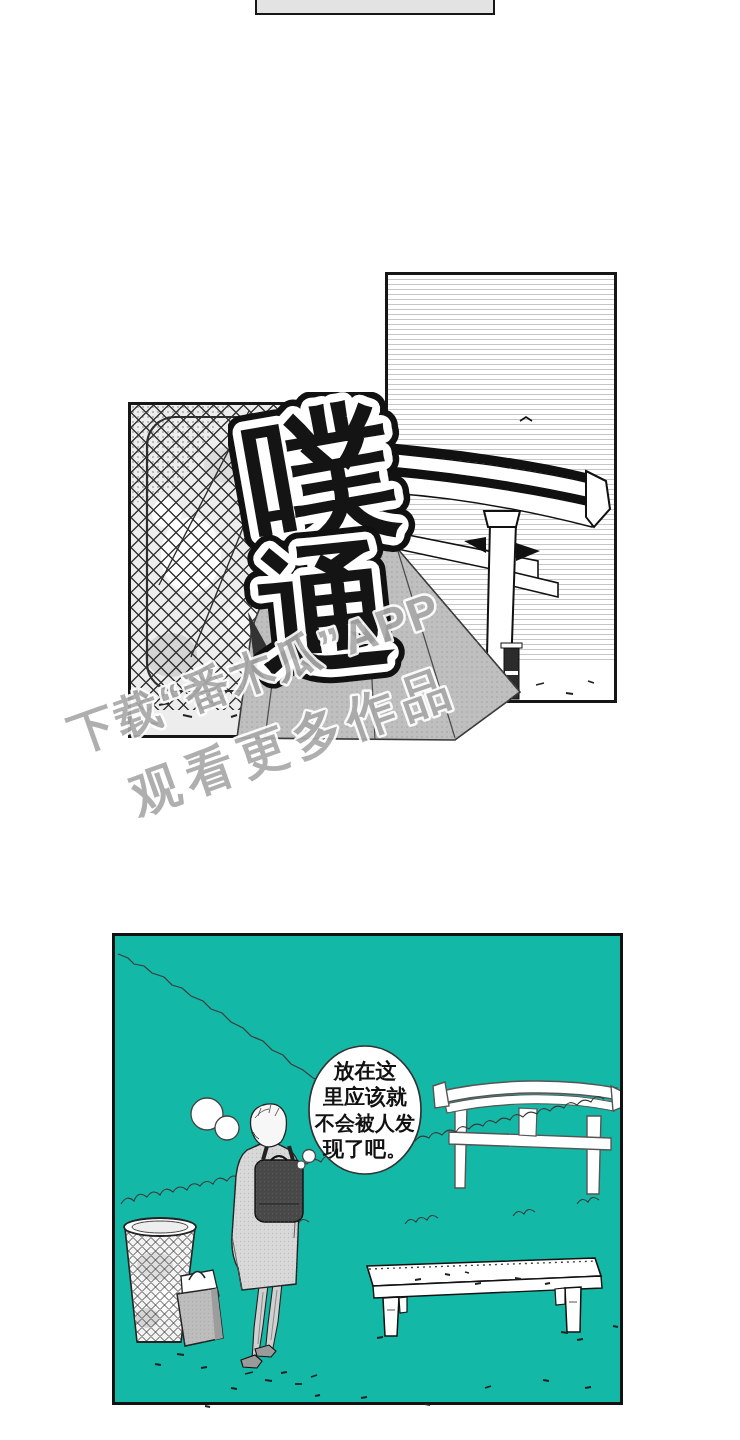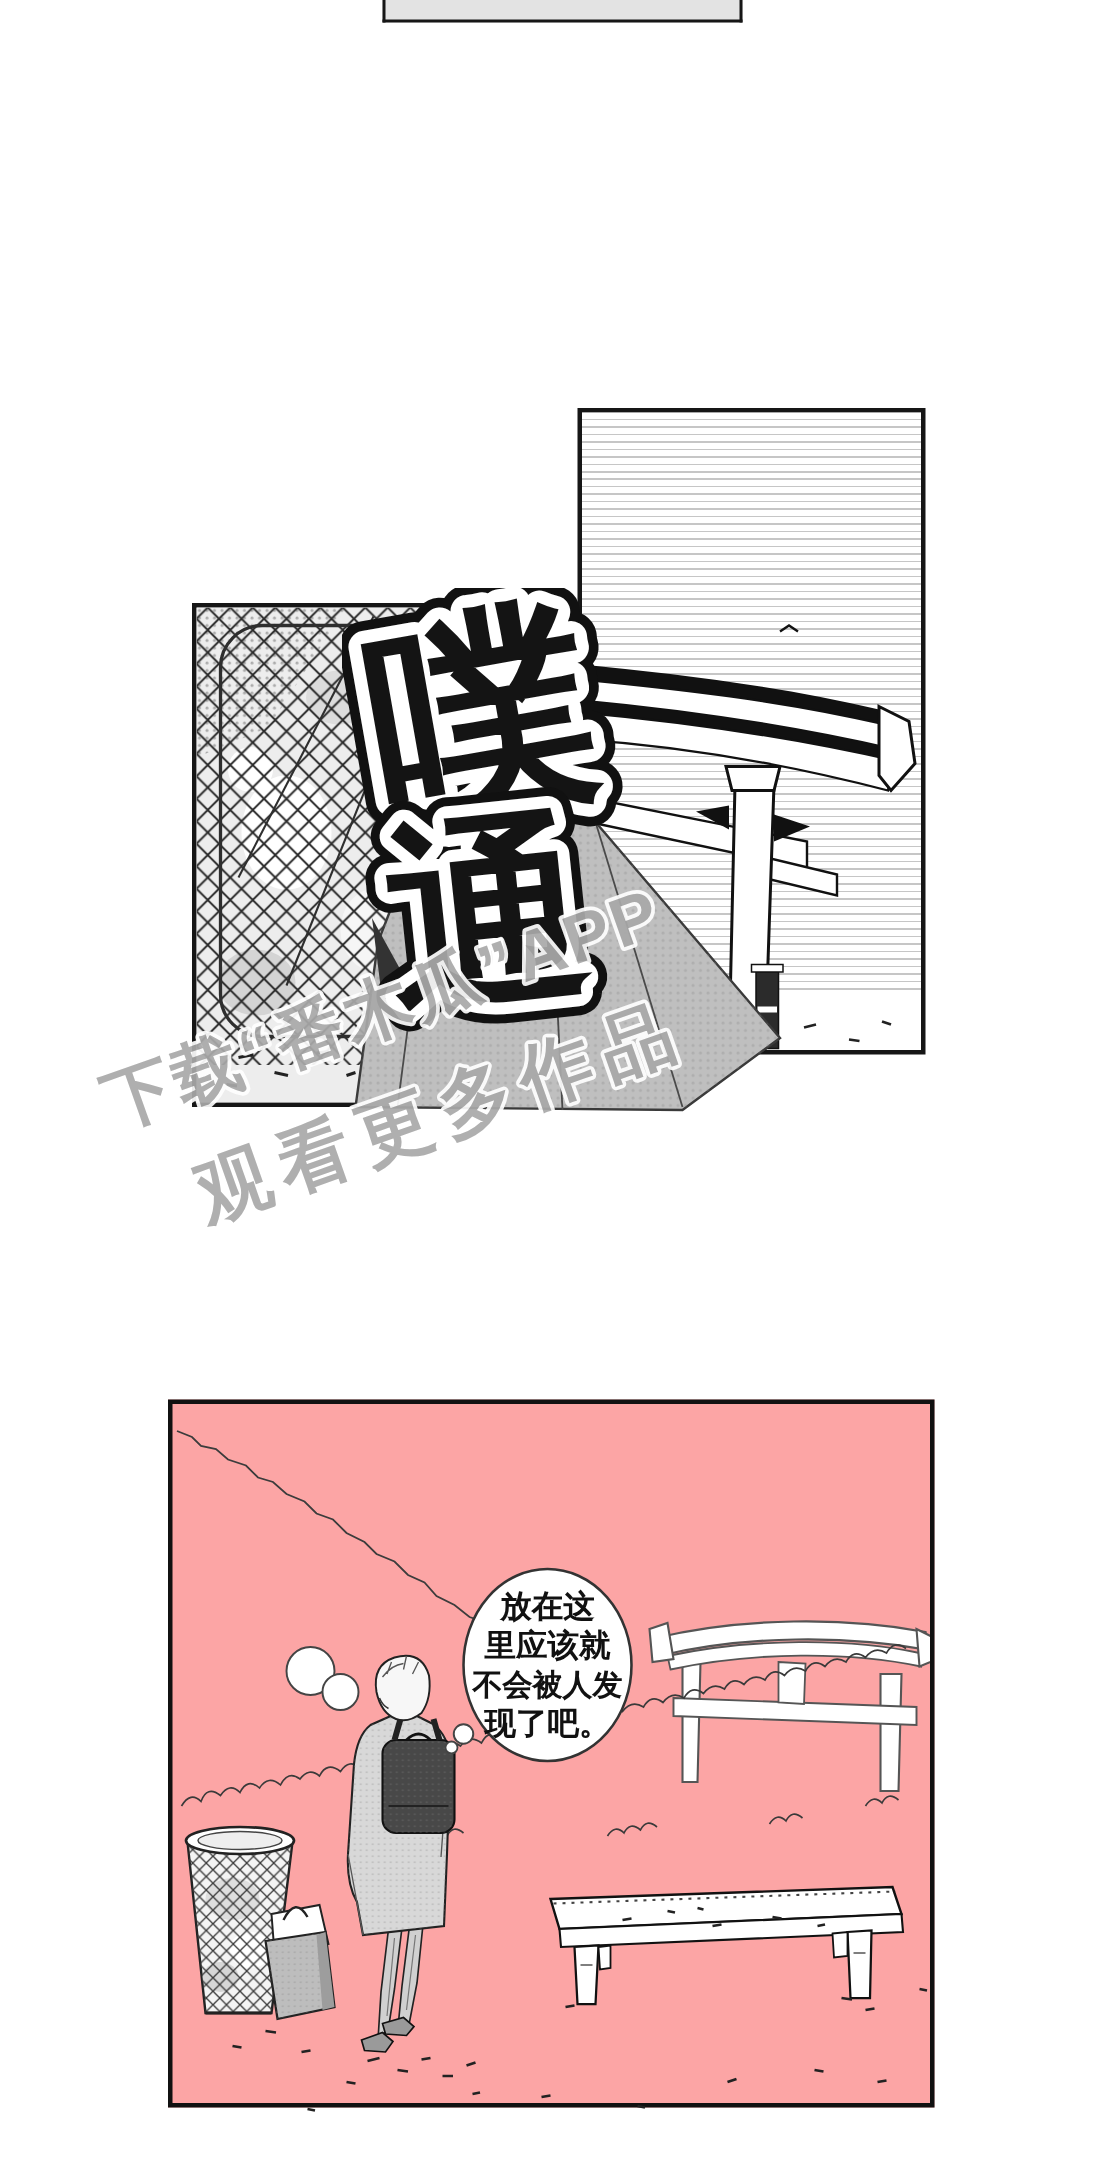--- a/index.html
+++ b/index.html
@@ -28,21 +28,21 @@
     left:0;top:0;width:100%;height:388px;
     background:repeating-linear-gradient(to bottom,#ffffff 0 4px,#c6c6c6 4px 5px);
   }
   
   #bag-overlay{left:225px;top:470px;width:300px;height:275px;z-index:6;}
   #sfx-layer{left:228px;top:392px;width:250px;height:320px;z-index:7;}
   #watermark-layer{left:40px;top:560px;width:500px;height:300px;z-index:9;opacity:.92;}
   
   #panel-park{
     left:112px;top:933px;width:511px;height:472px;
-    border:3px solid #111111;box-sizing:border-box;background:#fca5a5;z-index:2;
+    border:3px solid #111111;box-sizing:border-box;background:#14b8a6;z-index:2;
   }
   svg{display:block;}
   text{font-family:"Liberation Sans", sans-serif;}
   .cjk{font-family:"Liberation Sans","DejaVu Sans",sans-serif;}
 </style>
 </head>
 <body>
 
 <div id="page">
 

